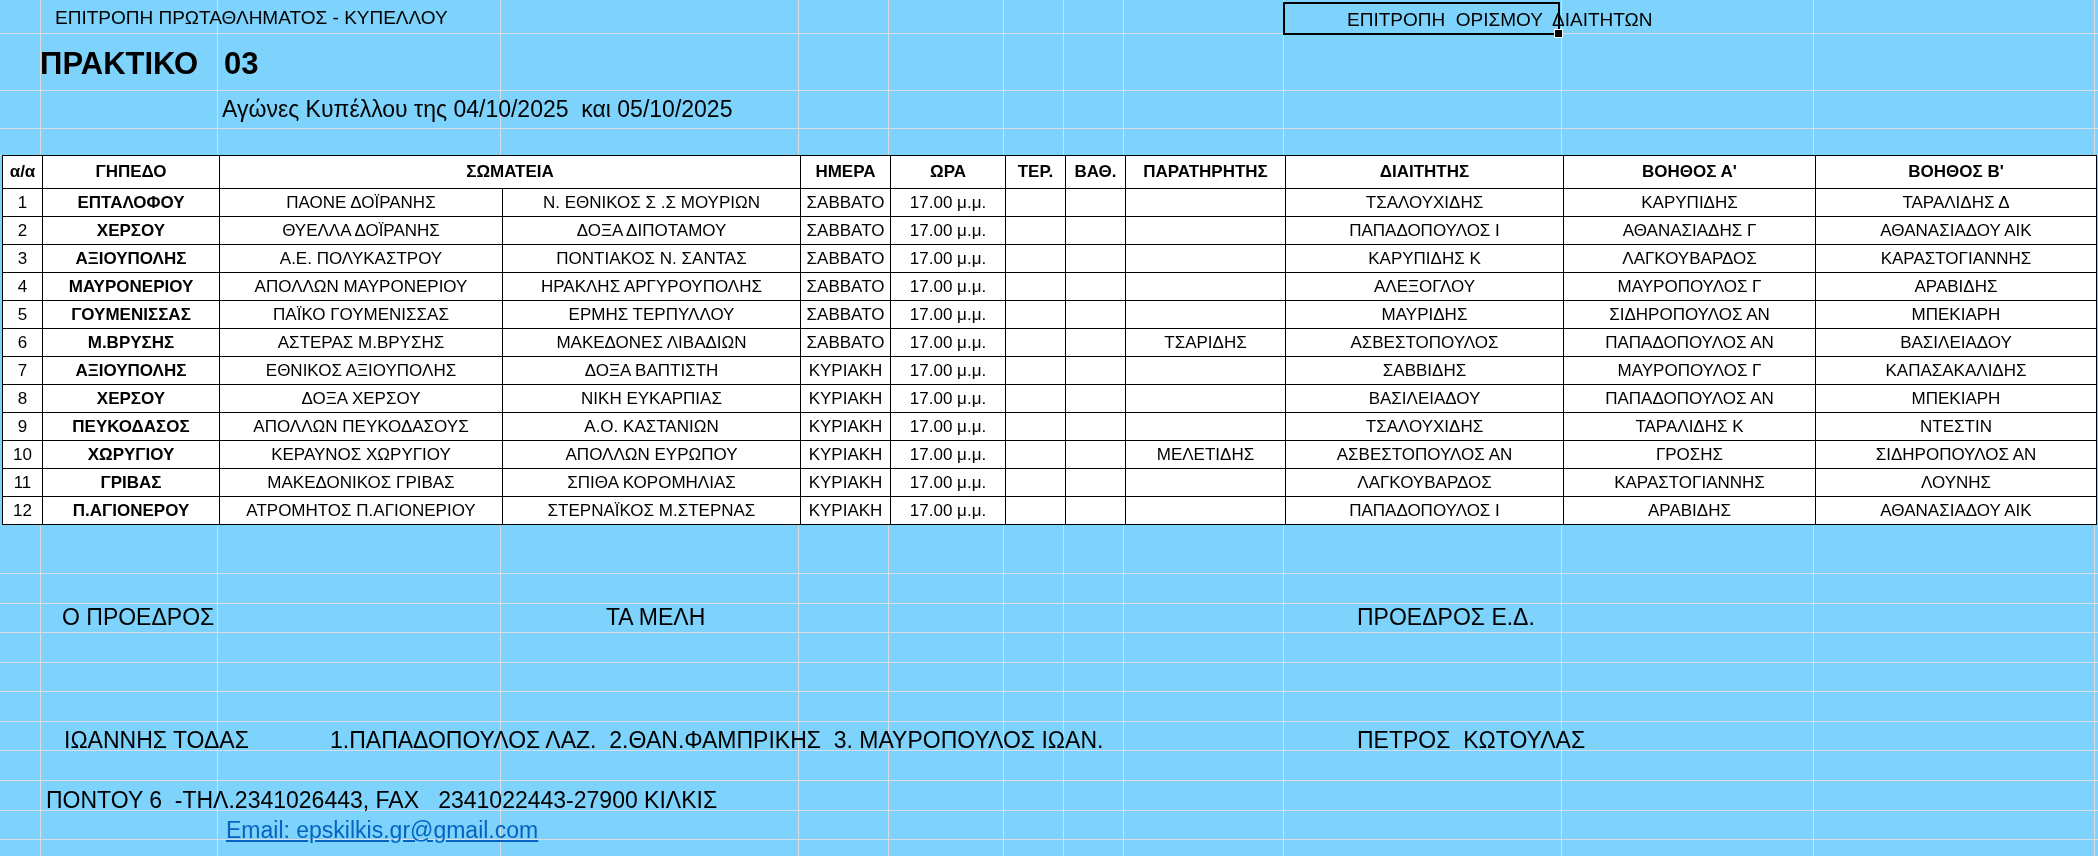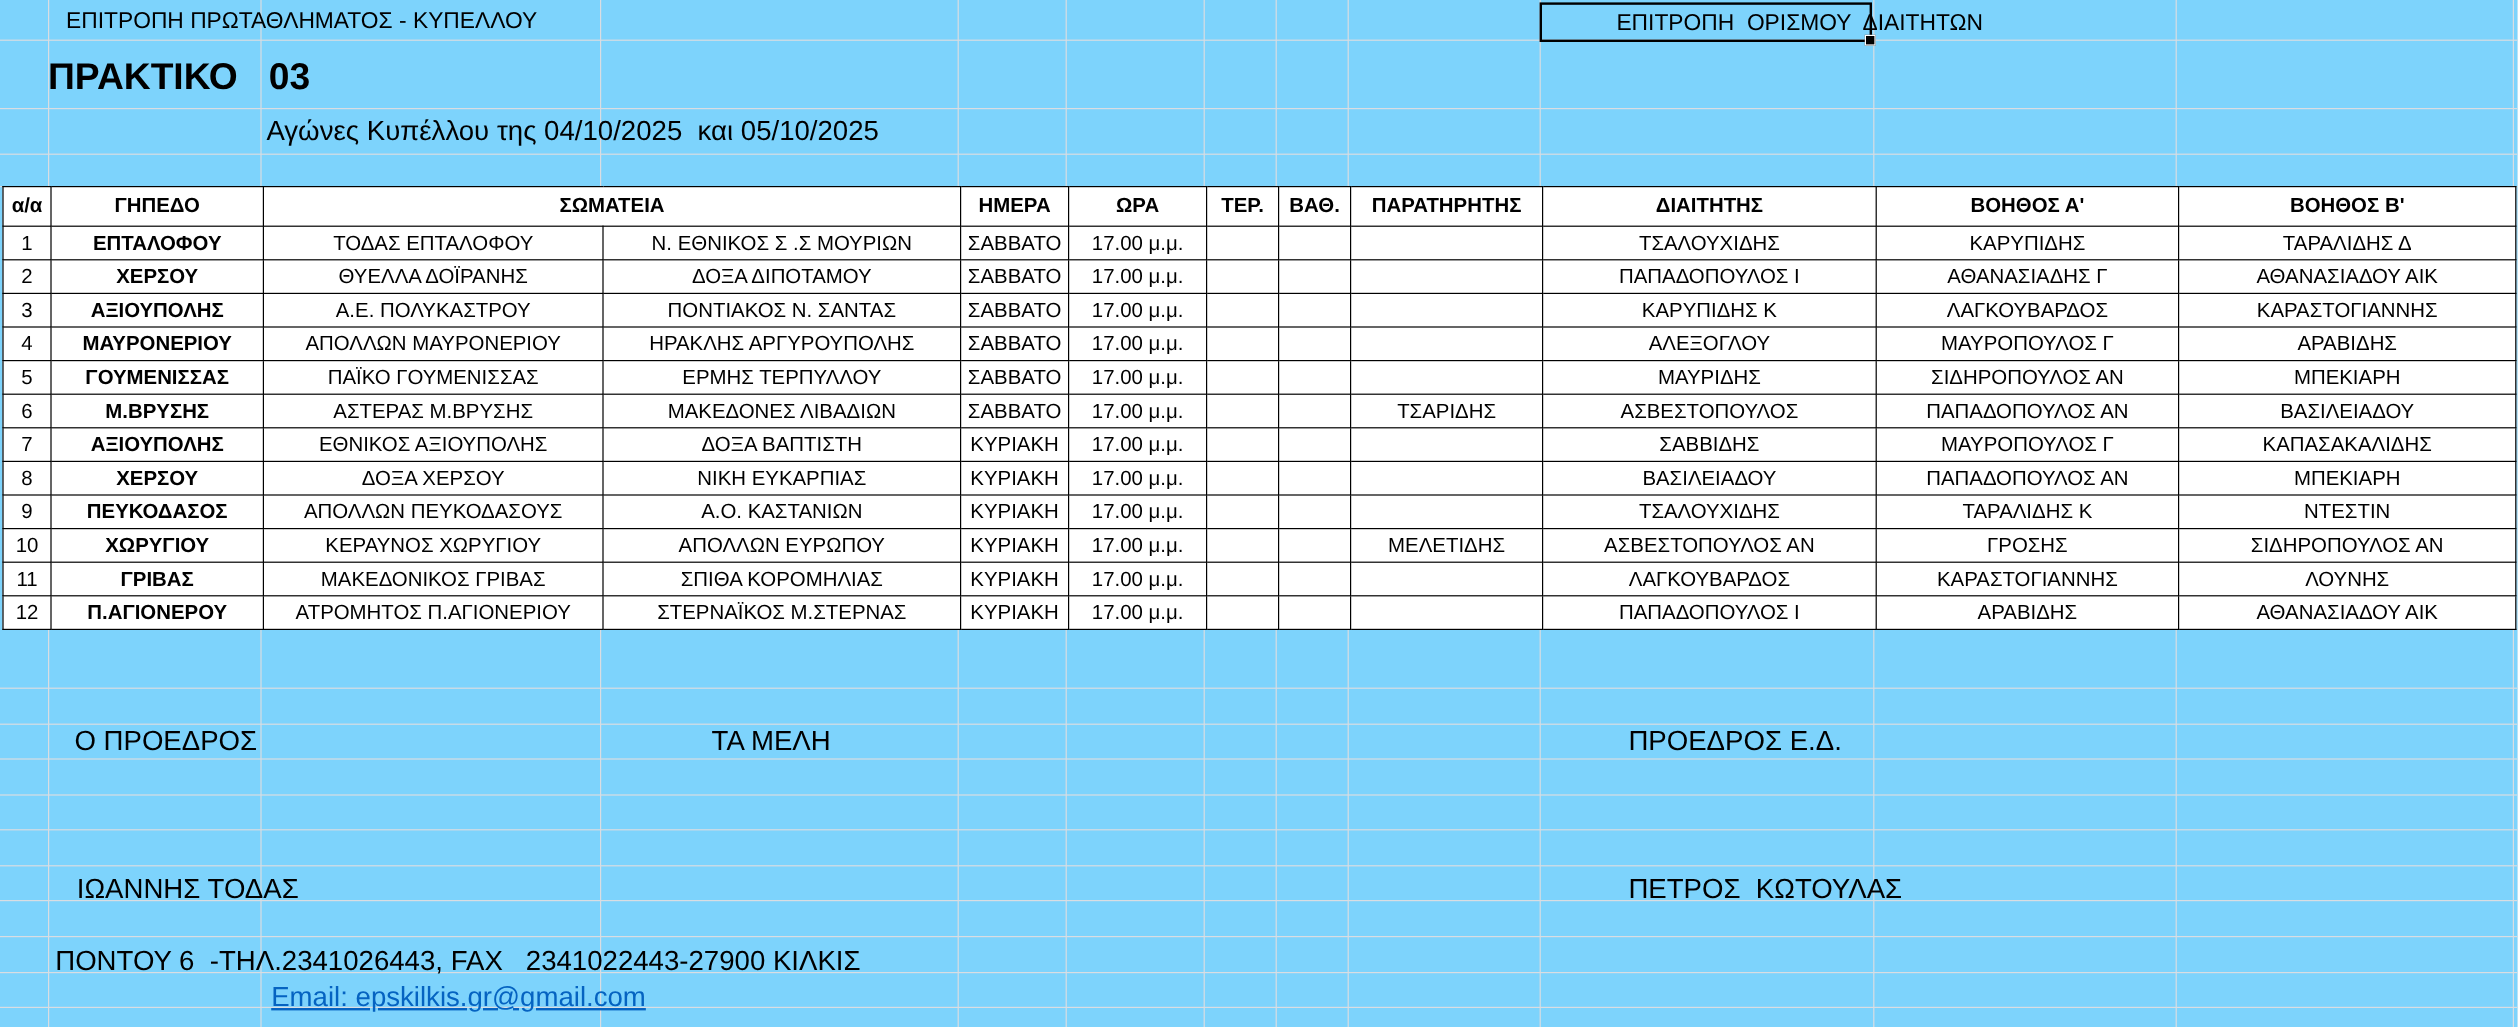--- a/index.html
+++ b/index.html
@@ -115,21 +115,21 @@
         <th>ΠΑΡΑΤΗΡΗΤΗΣ</th>
         <th>ΔΙΑΙΤΗΤΗΣ</th>
         <th>ΒΟΗΘΟΣ Α'</th>
         <th>ΒΟΗΘΟΣ Β'</th>
       </tr>
     </thead>
     <tbody id="fixtures-body">
         <tr>
           <td class="c-num">1</td>
           <td class="c-venue">ΕΠΤΑΛΟΦΟΥ</td>
-          <td class="c-home">ΤΟΔΑΣ  ΕΠΤΑΛΟΦΟΥ</td>
+          <td class="c-home">ΠΑΟΝΕ  ΔΟΪΡΑΝΗΣ</td>
           <td class="c-away">Ν. ΕΘΝΙΚΟΣ Σ .Σ ΜΟΥΡΙΩΝ</td>
           <td class="c-day">ΣΑΒΒΑΤΟ</td>
           <td class="c-time">17.00 μ.μ.</td>
           <td class="c-ter"></td>
           <td class="c-vath"></td>
           <td class="c-obs"></td>
           <td class="c-ref">ΤΣΑΛΟΥΧΙΔΗΣ</td>
           <td class="c-aa">ΚΑΡΥΠΙΔΗΣ</td>
           <td class="c-ab">ΤΑΡΑΛΙΔΗΣ Δ</td>
         </tr>
@@ -284,22 +284,23 @@
           <td class="c-vath"></td>
           <td class="c-obs"></td>
           <td class="c-ref">ΠΑΠΑΔΟΠΟΥΛΟΣ Ι</td>
           <td class="c-aa">ΑΡΑΒΙΔΗΣ</td>
           <td class="c-ab">ΑΘΑΝΑΣΙΑΔΟΥ ΑΙΚ</td>
         </tr>
       </tbody>
   </table>
 
   <div class="txt t-foot" style="left:62px;top:603px;">Ο ΠΡΟΕΔΡΟΣ</div>
-  <div class="txt t-foot" style="left:593px;top:603px;">ΤΑ ΜΕΛΗ</div>
+  <div class="txt t-foot" style="left:606px;top:603px;">ΤΑ ΜΕΛΗ</div>
   <div class="txt t-foot" style="left:1357px;top:603px;">ΠΡΟΕΔΡΟΣ Ε.Δ.</div>
 
   <div class="txt t-foot" style="left:64px;top:726px;">ΙΩΑΝΝΗΣ ΤΟΔΑΣ</div>
+  <div class="txt t-foot" style="left:330px;top:726px;">1.ΠΑΠΑΔΟΠΟΥΛΟΣ ΛΑΖ.  2.ΘΑΝ.ΦΑΜΠΡΙΚΗΣ  3. ΜΑΥΡΟΠΟΥΛΟΣ ΙΩΑΝ.</div>
   <div class="txt t-foot" style="left:1357px;top:726px;">ΠΕΤΡΟΣ  ΚΩΤΟΥΛΑΣ</div>
 
   <div class="txt t-foot" style="left:46px;top:786px;">ΠΟΝΤΟΥ 6  -ΤΗΛ.2341026443, FAX   2341022443-27900 ΚΙΛΚΙΣ</div>
   <div class="txt t-foot t-email" style="left:226px;top:816px;text-align:center;">Email: epskilkis.gr@gmail.com</div>
 
 </div>
 
 </body></html>

